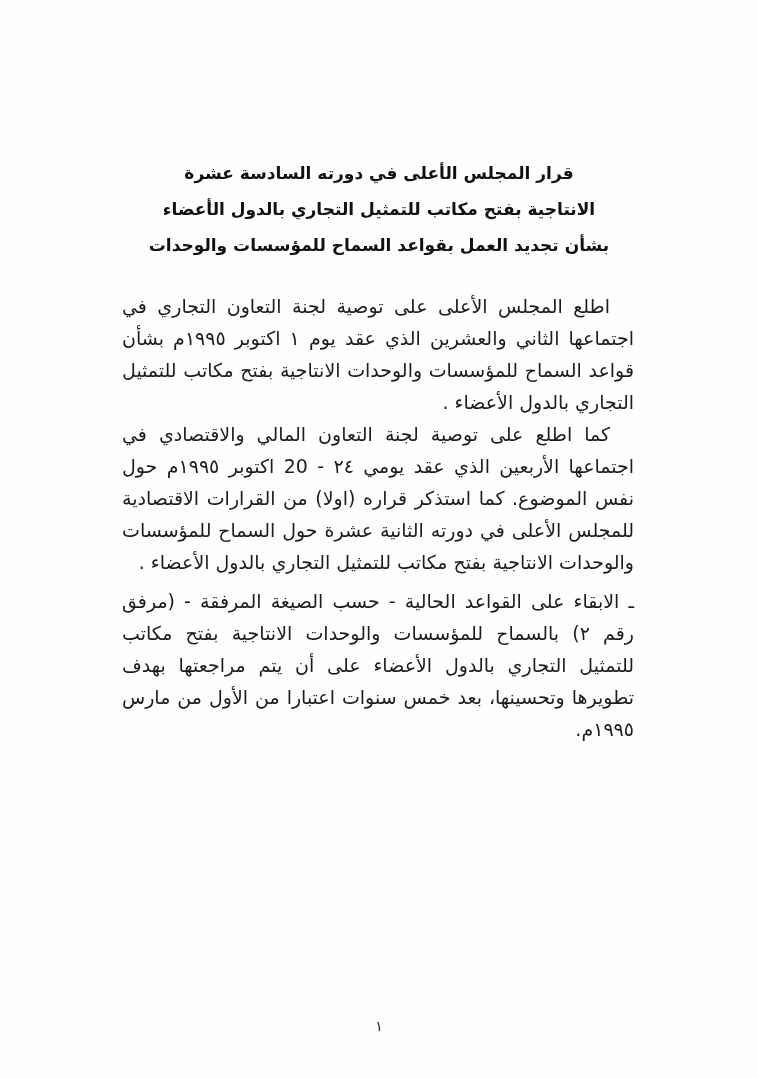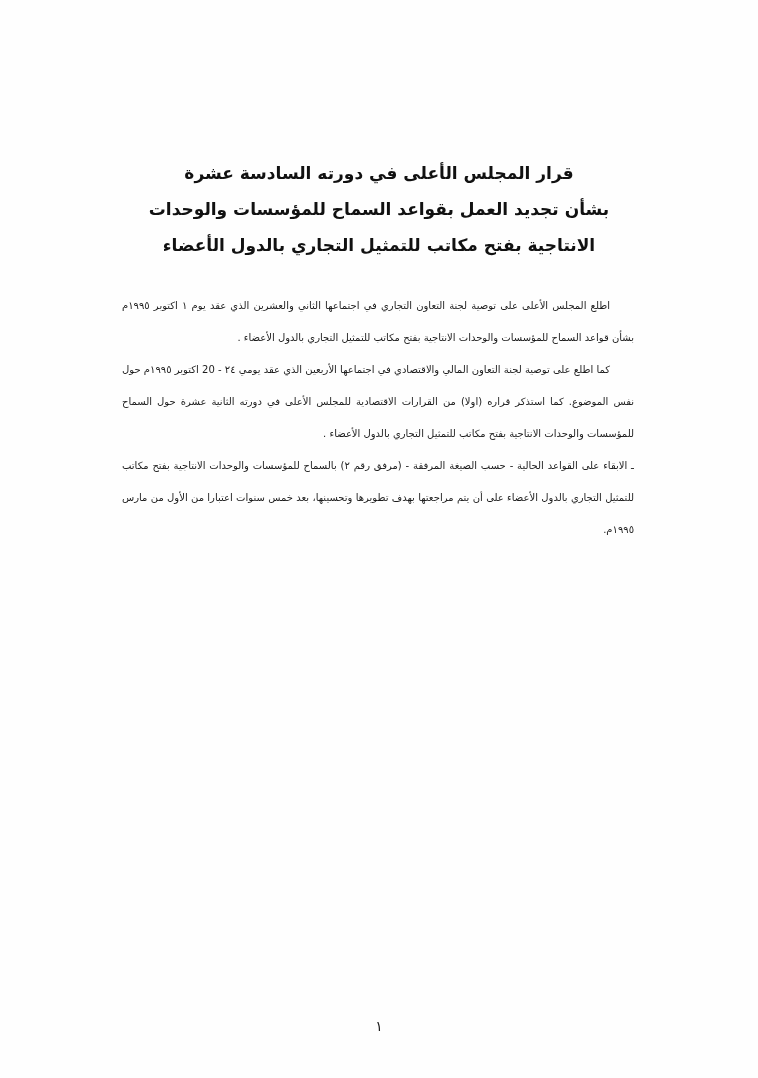--- a/index.html
+++ b/index.html
@@ -30,47 +30,47 @@
     line-height: 36px;
     color: #111;
     letter-spacing: 0.5px;
   }
   .title-line { white-space: nowrap; }
   .body-block {
     position: absolute;
     top: 290px;
     right: 124px;
     left: 122px;
-    font-size: 10px;
+    font-size: 19px;
     line-height: 32px;
     text-align: justify;
     text-align-last: right;
     color: #1c1c1c;
   }
   .body-block p.indented { text-indent: 24px; }
-  .body-block p.flush { text-indent: 0; }
+  .body-block p.flush { text-indent: 0; margin-top: 7px; }
   .page-number {
     position: absolute;
     top: 1018px;
     left: 0;
     right: 0;
     text-align: center;
     font-size: 14px;
     color: #1c1c1c;
   }
 </style>
 </head>
 <body>
 
 <div class="page">
 
   <div class="title-block">
     <div class="title-line">قرار المجلس الأعلى في دورته السادسة عشرة</div>
+    <div class="title-line">الانتاجية بفتح مكاتب للتمثيل التجاري بالدول الأعضاء</div>
     <div class="title-line">بشأن تجديد العمل بقواعد السماح للمؤسسات والوحدات</div>
-    <div class="title-line">الانتاجية بفتح مكاتب للتمثيل التجاري بالدول الأعضاء</div>
   </div>
 
   <div class="body-block">
     <p class="indented">اطلع المجلس الأعلى على توصية لجنة التعاون التجاري في اجتماعها الثاني والعشرين الذي عقد يوم ١ اكتوبر ١٩٩٥م بشأن قواعد السماح للمؤسسات والوحدات الانتاجية بفتح مكاتب للتمثيل التجاري بالدول الأعضاء .</p>
     <p class="indented">كما اطلع على توصية لجنة التعاون المالي والاقتصادي في اجتماعها الأربعين الذي عقد يومي ٢٤ - 20 اكتوبر ١٩٩٥م حول نفس الموضوع. كما استذكر قراره (اولا) من القرارات الاقتصادية للمجلس الأعلى في دورته الثانية عشرة حول السماح للمؤسسات والوحدات الانتاجية بفتح مكاتب للتمثيل التجاري بالدول الأعضاء .</p>
     <p class="flush">ـ الابقاء على القواعد الحالية - حسب الصيغة المرفقة - (مرفق رقم ٢) بالسماح للمؤسسات والوحدات الانتاجية بفتح مكاتب للتمثيل التجاري بالدول الأعضاء على أن يتم مراجعتها بهدف تطويرها وتحسينها، بعد خمس سنوات اعتبارا من الأول من مارس ١٩٩٥م.</p>
   </div>
 
   <div class="page-number">١</div>
 

